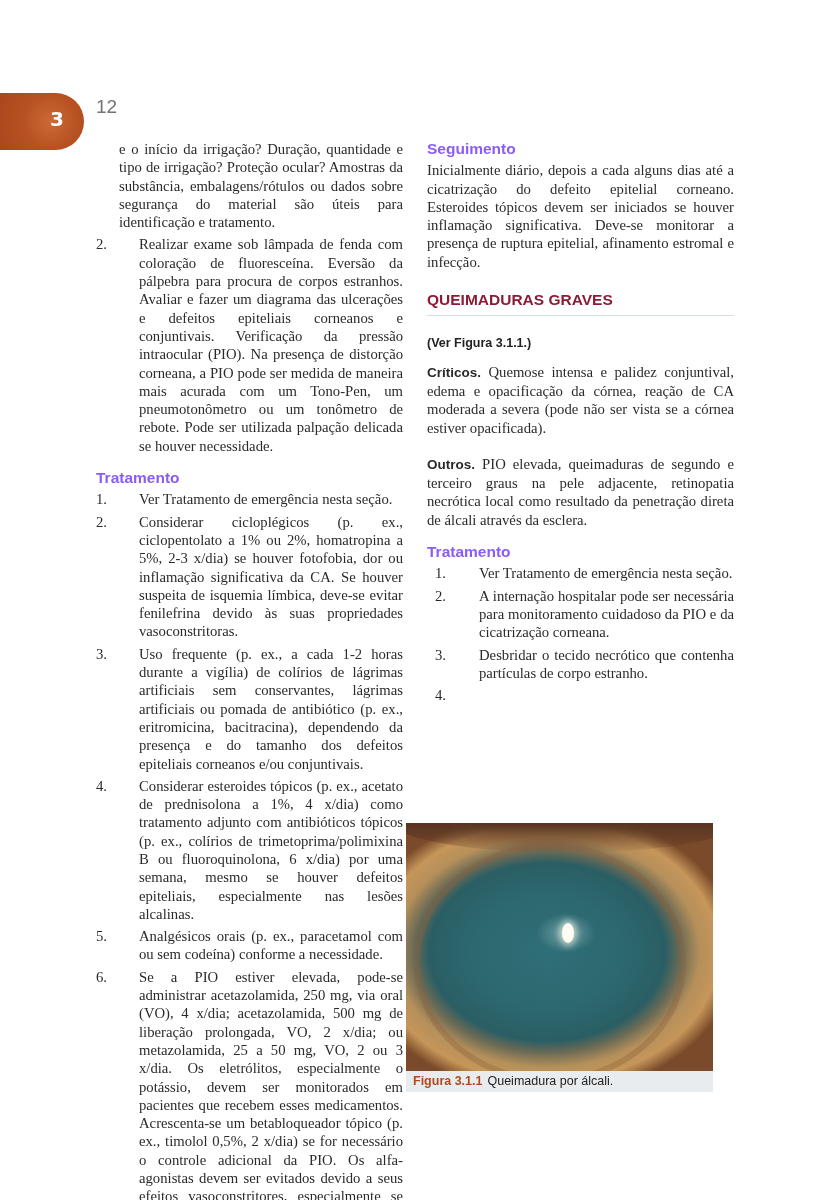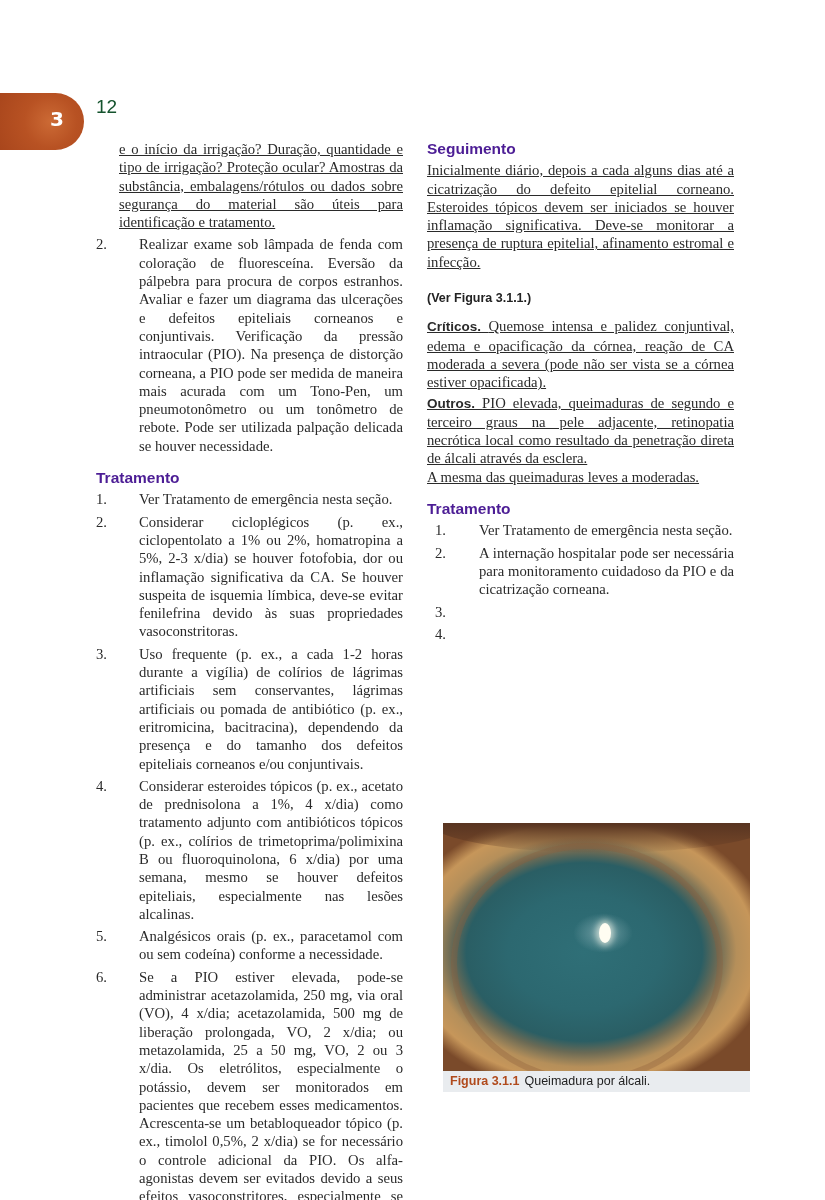--- a/index.html
+++ b/index.html
@@ -4,43 +4,43 @@
 <style>
   html, body { margin: 0; padding: 0; background: #ffffff; }
   body { width: 825px; height: 1200px; position: relative; overflow: hidden;
          font-family: "Liberation Serif", "DejaVu Serif", serif; color: #2a2a2a; }
   .chapter-tab { position: absolute; left: 0; top: 93px; width: 84px; height: 57px;
     border-radius: 0 29px 29px 0;
     background: radial-gradient(circle at 60% 50%, #cc6a35 0%, #b85223 45%, #a9461c 100%); }
   .chapter-tab span { position: absolute; right: 20px; top: 14px; color: #fff;
     font-family: "DejaVu Sans", sans-serif; font-weight: bold; font-size: 20px; }
   .running-head { position: absolute; left: 96px; top: 96px; display: flex; align-items: flex-end;
-    font-family: "Liberation Sans", sans-serif; color: #14532d; }
+    font-family: "Liberation Sans", sans-serif; color: #737373; }
   .page-num { font-size: 19px; margin-right: 20px; }
   .book-title { font-size: 13.3px; letter-spacing: 0.1px; }
   .col { position: absolute; top: 140px; width: 307px; font-size: 14.7px; line-height: 18.3px; }
   .col-left { left: 96px; }
   .col-right { left: 427px; }
-  p { margin: 0; text-align: justify; text-decoration: underline; }
+  p { margin: 0; text-align: justify; }
   ol { list-style: none; margin: 0; padding: 0; }
   .item { display: flex; text-align: justify; margin-bottom: 4px; }
   .item .num { flex: 0 0 23px; }
   .item .txt { flex: 1; margin-left: 20px; }
   .col-right .item .num { flex: 0 0 24px; padding-left: 8px; box-sizing: border-box; flex-basis: 32px; }
   .first-cont { padding-left: 23px; margin-bottom: 4px; }
-  .h-sub { font-family: "Liberation Sans", sans-serif; font-weight: bold; color: #4c1d95;
+  .h-sub { font-family: "Liberation Sans", sans-serif; font-weight: bold; color: #8b5cf6;
     font-size: 15.5px; margin: 14px 0 3px 0; }
   .h-sub.first { margin-top: 0; }
   .h-main { font-family: "Liberation Sans", sans-serif; font-weight: bold; color: #8b1c35;
     font-size: 15.5px; margin: 20px 0 0 0; padding-bottom: 6px; border-bottom: 1px solid #d4dde4; }
   .h-note { font-family: "Liberation Sans", sans-serif; font-weight: bold; font-size: 12.5px;
     color: #222; margin: 18px 0 10px 0; }
   .lead { font-family: "Liberation Sans", sans-serif; font-weight: bold; font-size: 13.5px; }
-  .para-gap { margin-bottom: 2px; }
-  .figure { position: absolute; left: 443px; top: 823px; width: 307px; }
+  .para-gap { margin-bottom: 18px; }
+  .figure { position: absolute; left: 406px; top: 823px; width: 307px; }
   .photo { width: 307px; height: 248px; position: relative; overflow: hidden;
     background: radial-gradient(ellipse 62% 58% at 46% 52%, #2f6f77 0%, #2c6870 40%, #2a5e64 62%, #6a6a55 70%, #b58f5a 80%, #c6965a 90%, #7a4a2a 100%); }
   .photo .lid { position: absolute; left: -20px; top: -40px; width: 360px; height: 70px;
     background: linear-gradient(180deg, #3a2418 0%, #5a3622 60%, rgba(120,80,50,0) 100%); border-radius: 0 0 50% 50%; }
   .photo .sheen { position: absolute; left: 130px; top: 90px; width: 60px; height: 40px;
     background: radial-gradient(ellipse, rgba(170,200,205,0.55) 0%, rgba(120,160,165,0) 70%); }
   .photo .glint { position: absolute; left: 156px; top: 100px; width: 12px; height: 20px;
     border-radius: 50%; background: #fffdf2; box-shadow: 0 0 6px 3px rgba(255,255,240,0.6); }
   .photo .limbus { position: absolute; left: 8px; top: 20px; width: 272px; height: 240px;
     border-radius: 50%; border: 6px solid rgba(140,95,60,0.35); box-sizing: border-box; }
@@ -93,39 +93,40 @@
       <span class="num">6.</span>
       <span class="txt">Se a PIO estiver elevada, pode-se administrar acetazolamida, 250 mg, via oral (VO), 4 x/dia; acetazolamida, 500 mg de liberação prolongada, VO, 2 x/dia; ou metazolamida, 25 a 50 mg, VO, 2 ou 3 x/dia. Os eletrólitos, especialmente o potássio, devem ser monitorados em pacientes que recebem esses medicamentos. Acrescenta-se um betabloqueador tópico (p. ex., timolol 0,5%, 2 x/dia) se for necessário o controle adicional da PIO. Os alfa-agonistas devem ser evitados devido a seus efeitos vasoconstritores, especialmente se houver isquemia límbica.</span>
     </li>
   </ol>
 </div>
 
 <div class="col col-right">
   <h3 class="h-sub first">Seguimento</h3>
   <p>Inicialmente diário, depois a cada alguns dias até a cicatrização do defeito epitelial corneano. Esteroides tópicos devem ser iniciados se houver inflamação significativa. Deve-se monitorar a presença de ruptura epitelial, afinamento estromal e infecção.</p>
 
+  <h2 class="h-main">QUEIMADURAS GRAVES</h2>
 
   <div class="h-note">(Ver Figura 3.1.1.)</div>
   <p class="para-gap"><span class="lead">Críticos.</span> <span>Quemose intensa e palidez conjuntival, edema e opacificação da córnea, reação de CA moderada a severa (pode não ser vista se a córnea estiver opacificada).</span></p>
   <p><span class="lead">Outros.</span> <span>PIO elevada, queimaduras de segundo e terceiro graus na pele adjacente, retinopatia necrótica local como resultado da penetração direta de álcali através da esclera.</span></p>
 
-  <p>A mesma das queimaduras leves a moderadas.</p>
 
   <h3 class="h-sub">Tratamento</h3>
   <ol>
     <li class="item">
       <span class="num">1.</span>
       <span class="txt">Ver Tratamento de emergência nesta seção.</span>
     </li>
     <li class="item">
       <span class="num">2.</span>
       <span class="txt">A internação hospitalar pode ser necessária para monitoramento cuidadoso da PIO e da cicatrização corneana.</span>
     </li>
     <li class="item">
       <span class="num">3.</span>
+      <span class="txt">Desbridar o tecido necrótico que contenha partículas de corpo estranho.</span>
     </li>
     <li class="item">
       <span class="num">4.</span>
     </li>
   </ol>
 </div>
 
 <div class="figure">
   <div class="photo" aria-label="eye-photo-alkali-burn">
     <div class="lid"></div>

